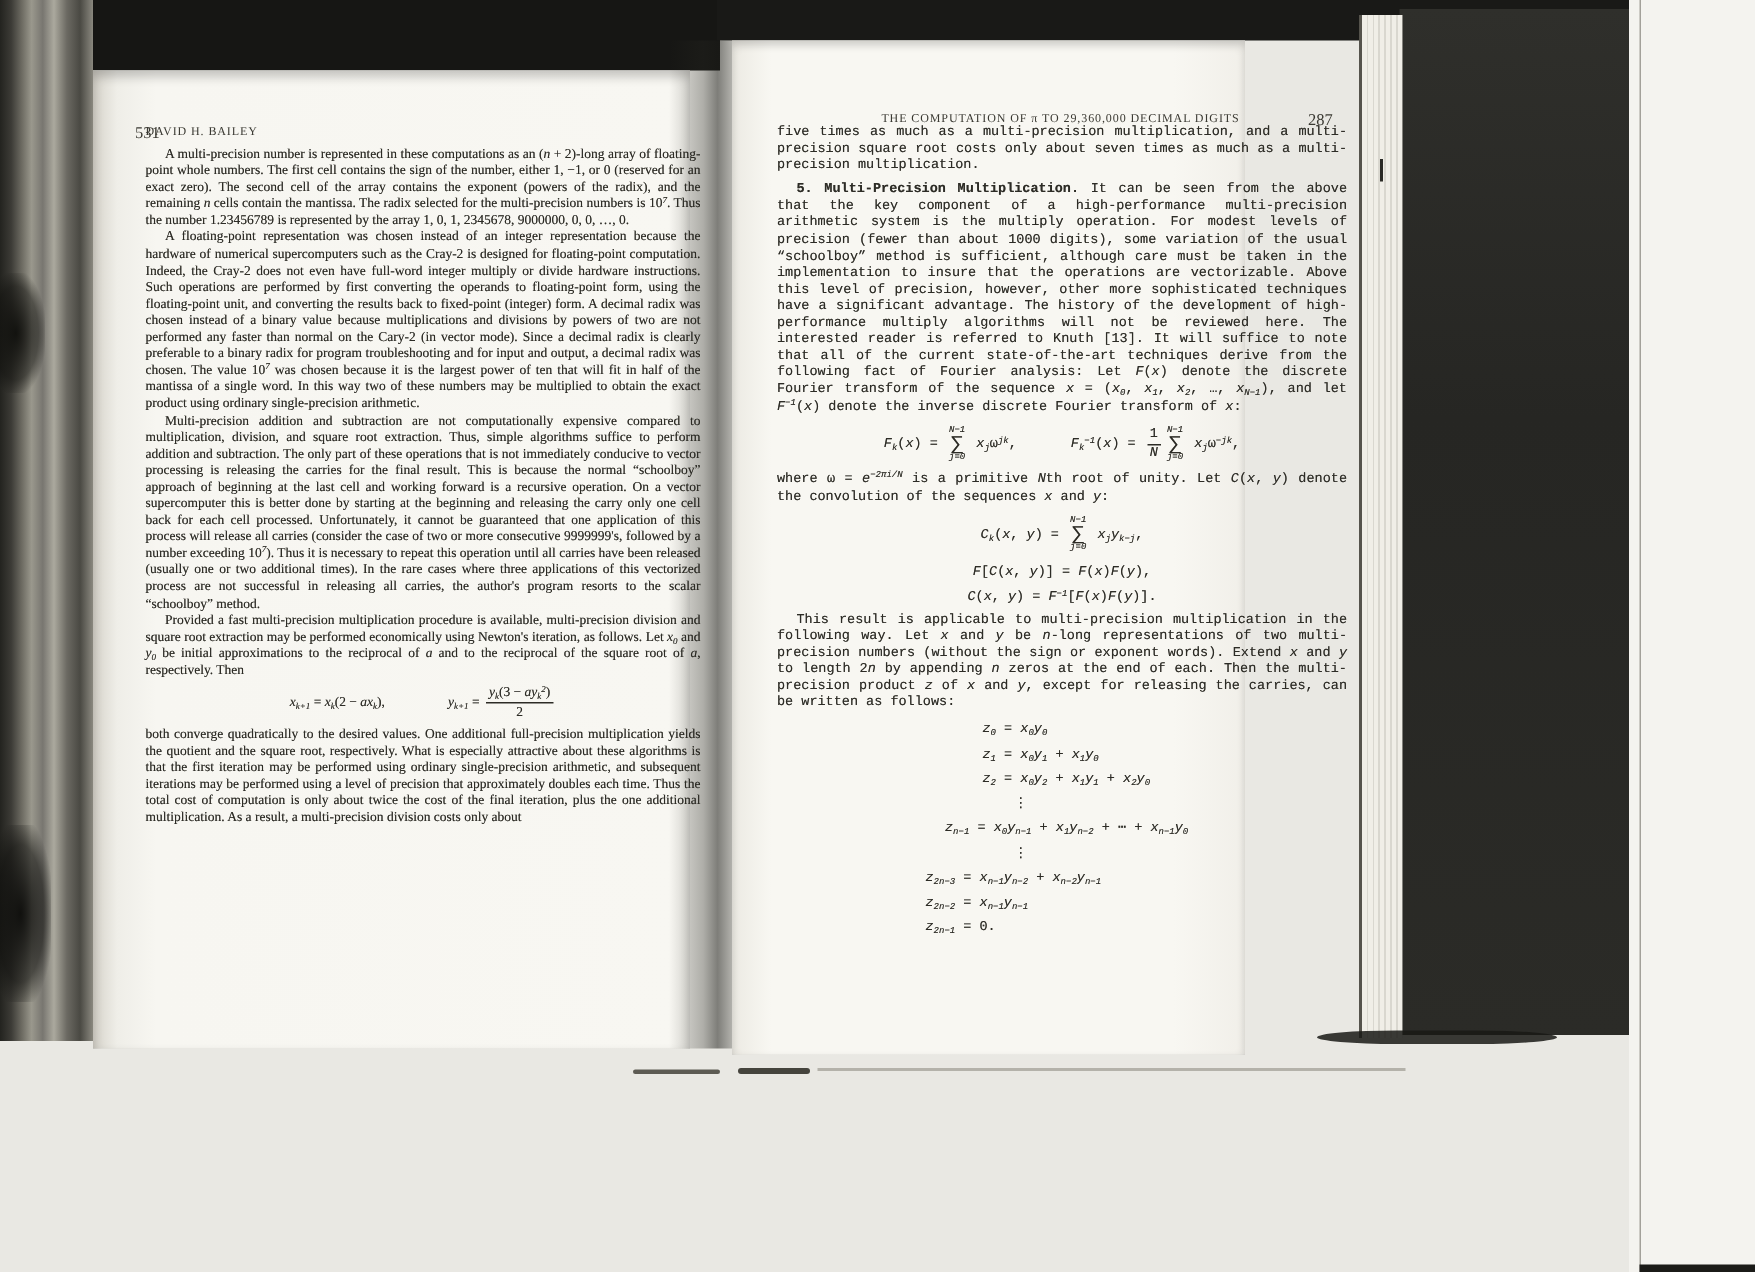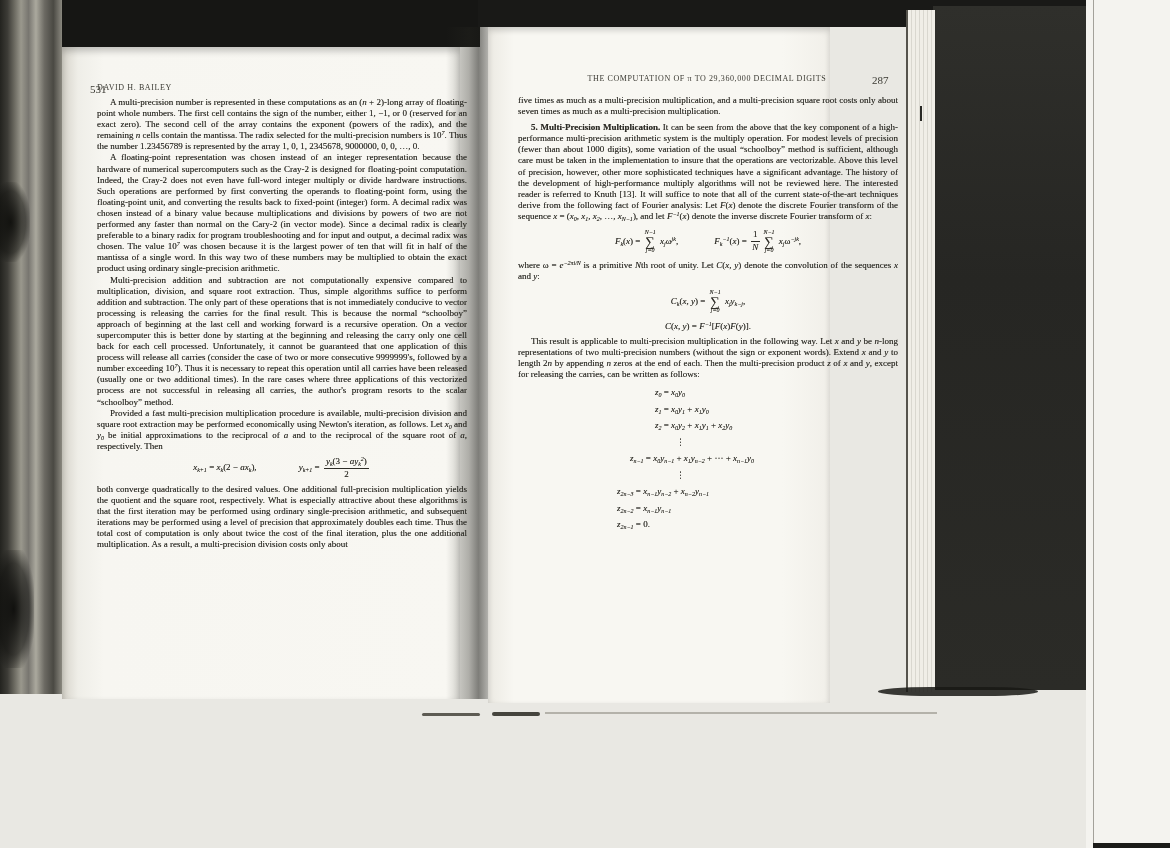--- a/index.html
+++ b/index.html
@@ -65,21 +65,21 @@
   .frac .den{padding-top:1px;}
 
   
   .lp-pagenum{left:28px;top:36px;}
   .lp-runhead{left:35px;top:36px;width:368px;}
   .lp-body{left:35px;top:50px;width:370px;}
 
   
   .rp-runhead{left:30px;top:47px;width:378px;text-align:center;}
   .rp-pagenum{left:384px;top:47px;}
-  .rp-body{left:30px;top:68px;width:380px;}
+  .rp-body{left:30px;top:56px;width:380px;font-family:Liberation Mono, monospace;}
 
   .z-block{margin-top:7px;}
   .z-line{line-height:11px;margin-bottom:5.5px;text-align:left;}
   .z-line:nth-child(1){padding-left:137px;}
   .z-line:nth-child(2){padding-left:137px;}
   .z-line:nth-child(3){padding-left:137px;}
   .z-line:nth-child(4){padding-left:158px;}
   .z-line:nth-child(5){padding-left:112px;}
   .z-line:nth-child(6){padding-left:158px;}
   .z-line:nth-child(7){padding-left:99px;margin-top:2px;}
@@ -144,20 +144,21 @@
               <span class="sg">∑</span>
               <span class="lim"><i>j</i>=0</span>
             </span> <i>x</i><sub>j</sub>ω<sup>−jk</sup>,</span>
       </div>
       <p>where ω = <i>e</i><sup>−2πi/N</sup> is a primitive <i>N</i>th root of unity. Let <i>C</i>(<i>x</i>, <i>y</i>) denote the convolution of the sequences <i>x</i> and <i>y</i>:</p>
       <div class="formula tall"><i>C</i><sub>k</sub>(<i>x</i>, <i>y</i>) = <span class="sum">
             <span class="lim"><i>N</i>−1</span>
             <span class="sg">∑</span>
             <span class="lim"><i>j</i>=0</span>
           </span> <i>x</i><sub>j</sub><i>y</i><sub>k−j</sub>,</div>
+      <div class="formula"><i>F</i>[<i>C</i>(<i>x</i>, <i>y</i>)] = <i>F</i>(<i>x</i>)<i>F</i>(<i>y</i>),</div>
       <div class="formula"><i>C</i>(<i>x</i>, <i>y</i>) = <i>F</i><sup>−1</sup>[<i>F</i>(<i>x</i>)<i>F</i>(<i>y</i>)].</div>
       <p class="ind">This result is applicable to multi-precision multiplication in the following way. Let <i>x</i> and <i>y</i> be <i>n</i>-long representations of two multi-precision numbers (without the sign or exponent words). Extend <i>x</i> and <i>y</i> to length 2<i>n</i> by appending <i>n</i> zeros at the end of each. Then the multi-precision product <i>z</i> of <i>x</i> and <i>y</i>, except for releasing the carries, can be written as follows:</p>
       <div class="z-block">
           <div class="z-line"><i>z</i><sub>0</sub> = <i>x</i><sub>0</sub><i>y</i><sub>0</sub></div>
           <div class="z-line"><i>z</i><sub>1</sub> = <i>x</i><sub>0</sub><i>y</i><sub>1</sub> + <i>x</i><sub>1</sub><i>y</i><sub>0</sub></div>
           <div class="z-line"><i>z</i><sub>2</sub> = <i>x</i><sub>0</sub><i>y</i><sub>2</sub> + <i>x</i><sub>1</sub><i>y</i><sub>1</sub> + <i>x</i><sub>2</sub><i>y</i><sub>0</sub></div>
           <div class="z-line">⋮</div>
           <div class="z-line"><i>z</i><sub>n−1</sub> = <i>x</i><sub>0</sub><i>y</i><sub>n−1</sub> + <i>x</i><sub>1</sub><i>y</i><sub>n−2</sub> + ⋯ + <i>x</i><sub>n−1</sub><i>y</i><sub>0</sub></div>
           <div class="z-line">⋮</div>
           <div class="z-line"><i>z</i><sub>2n−3</sub> = <i>x</i><sub>n−1</sub><i>y</i><sub>n−2</sub> + <i>x</i><sub>n−2</sub><i>y</i><sub>n−1</sub></div>

